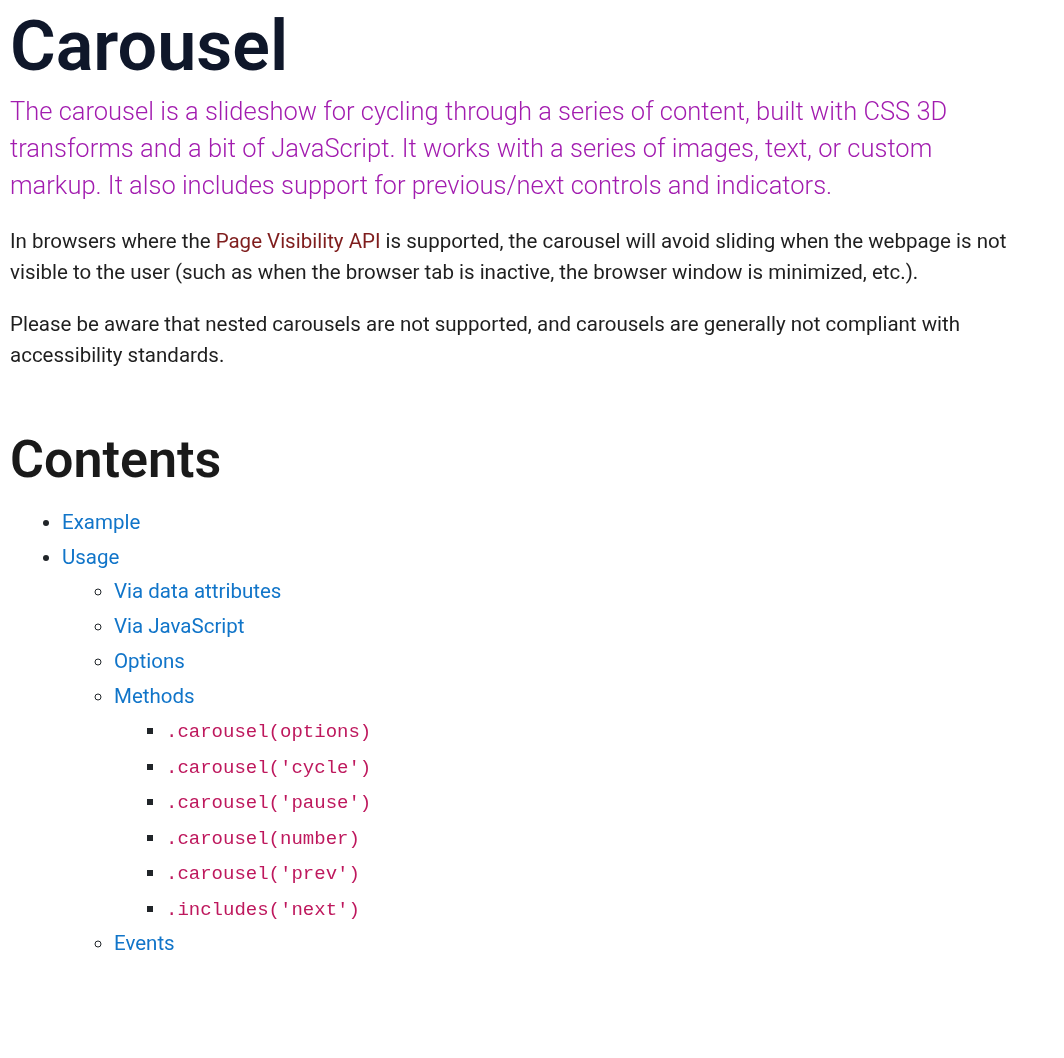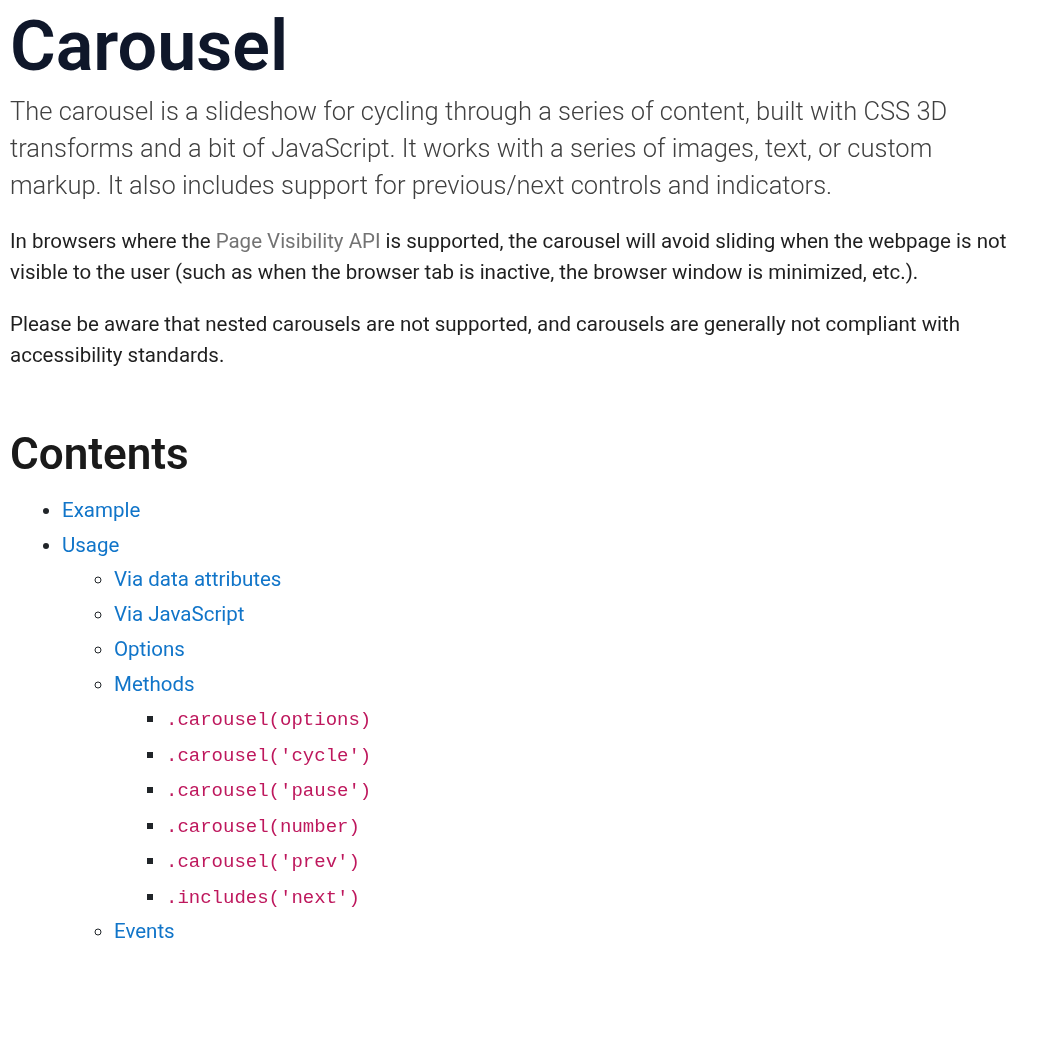--- a/index.html
+++ b/index.html
@@ -13,35 +13,35 @@
     h1.title {
       font-size: 70px;
       font-weight: 600;
       margin: 0 0 8px 0;
       line-height: 1.1;
       color: #0f172a;
     }
     .lead {
       font-size: 25.5px;
       font-weight: 300;
-      color: #404040;
+      color: #a21caf;
       margin: 0 0 22px 0;
       line-height: 1.45;
       max-width: 1010px;
     }
     p.body {
       margin: 0 0 22px 0;
       color: #1f1f1f;
     }
     a {
       color: #1175c9;
       text-decoration: none;
     }
     h2.contents {
-      font-size: 44px;
+      font-size: 52px;
       font-weight: 600;
       margin: 50px 0 8px 0;
       color: #1a1a1a;
     }
     ul.toc {
       margin: 0;
       padding-left: 40px;
     }
     ul.toc li {
       margin: 4px 12px;
@@ -57,21 +57,21 @@
     }
     ul.toc ul ul > li {
       list-style-type: square;
     }
     code {
       font-family: SFMono-Regular, Menlo, Monaco, Consolas, "Liberation Mono", "Courier New", monospace;
       font-size: 19px;
       color: #be185d;
     }
     .link-inline {
-      color: #737373;
+      color: #7f1d1d;
     }
   </style>
 </head>
 <body>
 
 <h1 class="title">Carousel</h1>
 
 <p class="lead">The carousel is a slideshow for cycling through a series of content, built with CSS 3D transforms and a bit of JavaScript. It works with a series of images, text, or custom markup. It also includes support for previous/next controls and indicators.</p>
 
 <p class="body">

